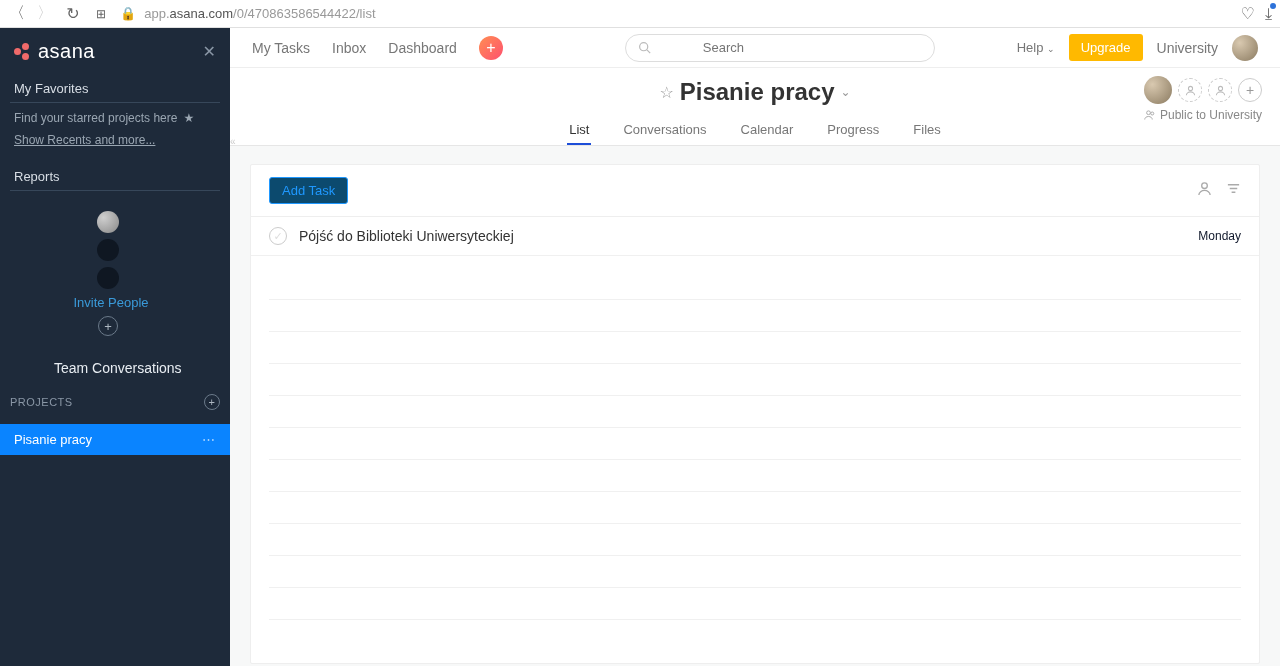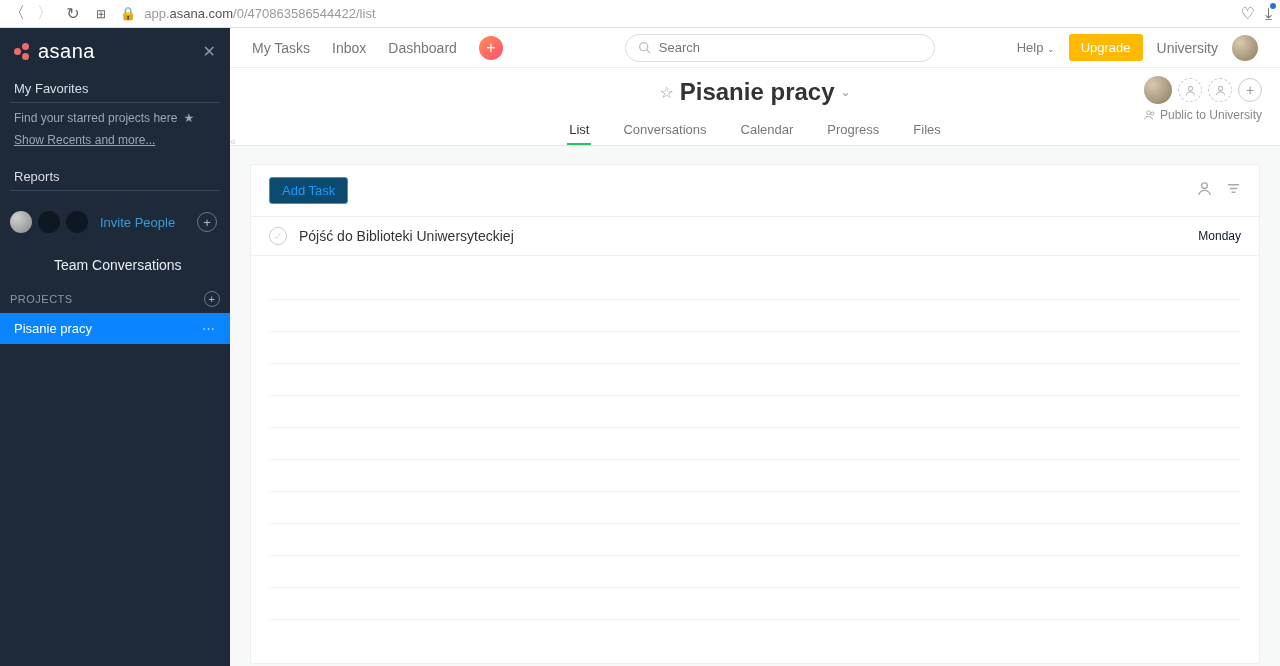--- a/index.html
+++ b/index.html
@@ -28,54 +28,54 @@
 .logo-dots span:nth-child(2){ left:8px; top:0; }
 .logo-dots span:nth-child(3){ left:8px; top:10px; }
 .logo-text { color: #fff; font-size: 20px; font-weight: 400; letter-spacing: 0.5px; }
 .close-x { color: #8a97a6; font-size: 16px; cursor: pointer; }
 
 .section-title { padding: 10px 14px 6px; color: #d8dee5; font-size: 13px; }
 .section-divider { border-top: 1px solid #37475a; margin: 0 10px; }
 .section-sub { padding: 8px 14px; color: #9aa6b2; font-size: 12px; display: flex; align-items: center; gap: 6px; }
 .recents-link { padding: 0 14px 12px; color: #9aa6b2; font-size: 12px; text-decoration: underline; cursor: pointer; }
 
-.invite-row { display: flex; align-items: center; padding: 6px 13px 6px 10px; gap: 6px; }
+.invite-row { display: flex; align-items: center; padding: 6px 24px 6px 10px; gap: 6px; flex-direction: column; }
 .avatar-sm { width: 22px; height: 22px; border-radius: 50%; background: radial-gradient(circle at 30% 30%, #cfcfcf, #888); }
 .avatar-empty { width: 22px; height: 22px; border-radius: 50%; background: #0f1722; }
 .invite-link { color: #3a9ad9; font-size: 13px; margin-left: 6px; flex:1; cursor:pointer; }
 .plus-circle { width: 20px; height: 20px; border-radius: 50%; border: 1px solid #6b7a8a; color: #aeb8c2; display: flex; align-items: center; justify-content: center; font-size: 13px; cursor: pointer; }
 
 .sidebar-link { padding: 8px 14px; color: #e8edf2; font-size: 14px; cursor: pointer; margin-left: 40px; }
 
-.projects-head { display: flex; align-items: center; justify-content: space-between; padding: 10px 10px 6px 10px; color: #8a97a6; font-size: 11px; letter-spacing: 0.5px; }
+.projects-head { display: flex; align-items: center; justify-content: space-between; padding: 10px 10px 14px 10px; color: #8a97a6; font-size: 11px; letter-spacing: 0.5px; }
 .project-item { padding: 8px 14px; background: #0a84ff; color: #fff; display: flex; align-items: center; justify-content: space-between; cursor: pointer; font-size: 13px; }
 .project-item .dots { color: rgba(255,255,255,0.8); letter-spacing: 1px; }
 
 
 .main { flex: 1; display: flex; flex-direction: column; background: #fff; position: relative; }
 .topbar { height: 40px; display: flex; align-items: center; padding: 0 22px; gap: 22px; border-bottom: 1px solid #eee; }
 .topbar .mlink { color: #777; font-size: 14px; cursor: pointer; }
 .quick-add { width: 24px; height: 24px; border-radius: 50%; background: linear-gradient(135deg,#ff8e53,#fe506f); color: #fff; display: flex; align-items: center; justify-content: center; font-size: 16px; cursor: pointer; }
 .search-wrap { margin-left: 100px; width: 310px; height: 28px; border: 1px solid #ddd; border-radius: 14px; display: flex; align-items: center; padding: 0 12px; color: #aaa; gap: 8px; }
 .search-wrap svg { width: 13px; height: 13px; }
-.search-input { border: none; outline: none; font-size: 13px; color: #555; flex:1; }
+.search-input { border: none; outline: none; font-size: 13px; color: #555; flex:1;margin-left:44px; }
 .topbar-right { margin-left: auto; display: flex; align-items: center; gap: 14px; }
 .help { color: #777; font-size: 13px; cursor: pointer; }
 .upgrade-btn { background: #ffb900; color: #fff; border: none; border-radius: 3px; padding: 6px 12px; font-size: 13px; cursor: pointer; }
 .university { color: #777; font-size: 14px; }
 .avatar-top { width: 26px; height: 26px; border-radius: 50%; background: radial-gradient(circle at 30% 30%, #d9c9b0, #8a7a60); }
 
 .project-header { border-bottom: 1px solid #e6e6e6; padding-top: 6px; position: relative; }
 .project-title-row { display: flex; align-items: center; justify-content: center; gap: 6px; padding: 4px 0; }
 .star-outline { color: #999; font-size: 16px; }
 .project-title { font-size: 24px; font-weight: 600; color: #333; }
 .chev { color: #999; font-size: 12px; }
 .proj-tabs { display: flex; gap: 30px; justify-content: center; padding: 6px 0 0; }
 .proj-tab { color: #777; font-size: 13px; padding: 6px 2px; cursor: pointer; border-bottom: 2px solid transparent; }
-.proj-tab.active { color: #333; border-bottom: 2px solid #22c55e; }
+.proj-tab.active { color: #333; border-bottom: 2px solid #1d4ed8; }
 .header-right { position: absolute; right: 18px; top: 8px; display: flex; flex-direction: column; align-items: flex-end; gap: 4px; }
 .header-avatars { display: flex; gap: 6px; align-items: center; }
 .ghost-avatar { width: 24px; height: 24px; border-radius: 50%; border: 1px dashed #ccc; color: #bbb; display: flex; align-items: center; justify-content: center; font-size: 12px; }
 .plus-avatar { width: 24px; height: 24px; border-radius: 50%; border: 1px solid #ccc; color: #999; display: flex; align-items: center; justify-content: center; font-size: 14px; cursor: pointer; }
 .mini-avatar { width: 28px; height: 28px; border-radius: 50%; background: radial-gradient(circle at 30% 30%, #d9c9b0, #8a7a60); }
 .public-line { color: #888; font-size: 12px; display: flex; align-items: center; gap: 4px; }
 
 .content-body { flex: 1; background: #f7f8f8; padding: 18px 20px; overflow: auto; }
 .task-panel { background: #fff; border: 1px solid #eee; border-radius: 2px; min-height: 500px; }
 .task-head { display: flex; align-items: center; padding: 12px 18px; border-bottom: 1px solid #eee; }

